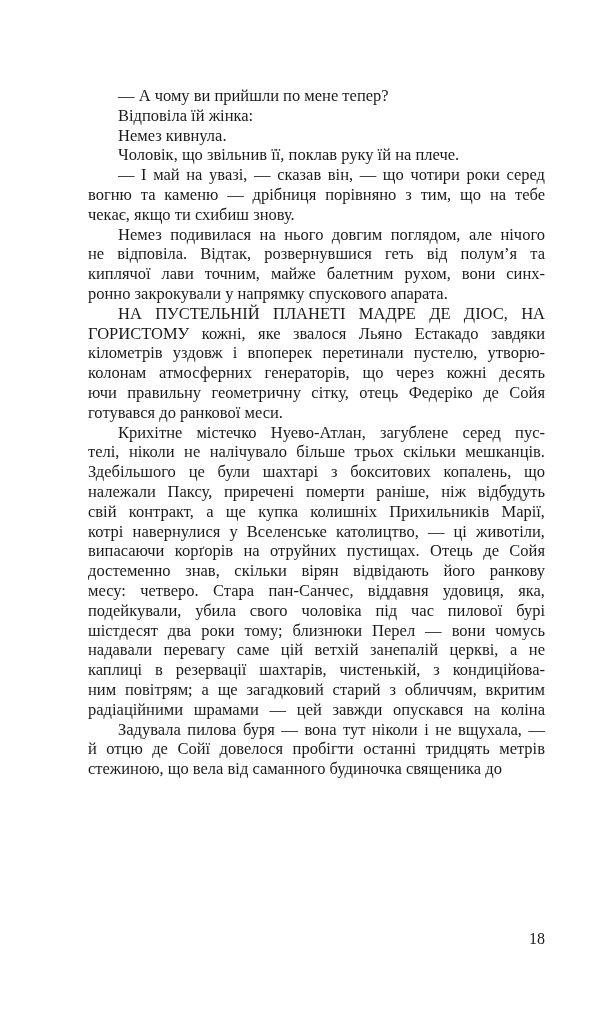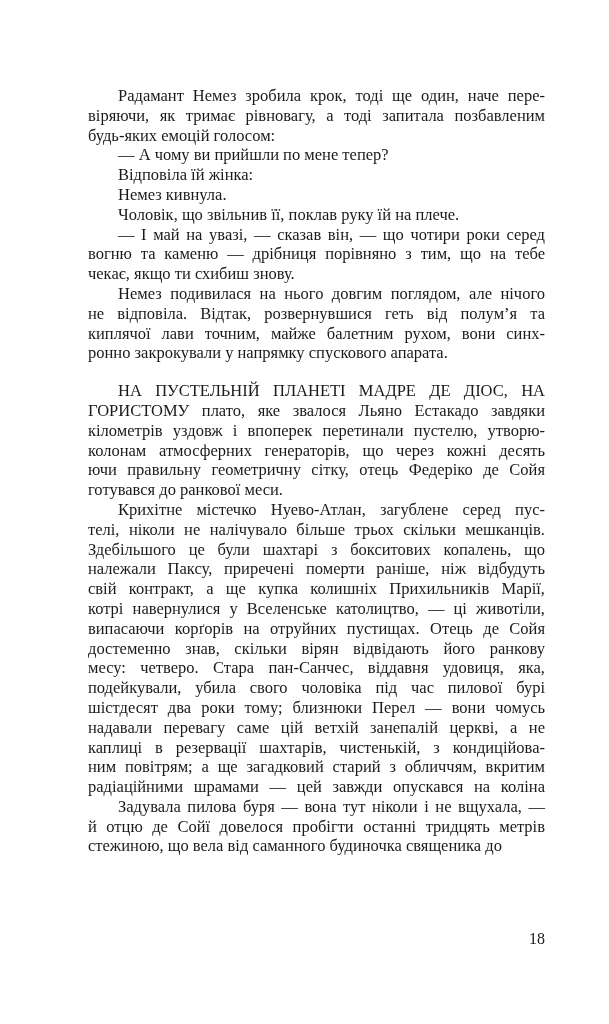--- a/index.html
+++ b/index.html
@@ -20,21 +20,20 @@
     position: absolute;
     left: 88px;
     top: 86px;
     width: 457px;
   }
   .para {
     margin: 0;
     padding: 0;
   }
   .para.section-break {
-    margin-top: 18px;
   }
   .line {
     font-size: 16.5px;
     line-height: 19.8px;
     text-align: justify;
     text-align-last: justify;
     white-space: normal;
   }
   .line.last {
     text-align-last: left;
@@ -52,25 +51,20 @@
     line-height: 20px;
     color: #1a1a1a;
   }
 </style>
 </head>
 <body>
 
 <div class="book-page">
   <div class="text-block">
       <div class="para">
-        <div class="line first">Радамант Немез зробила крок, тоді ще один, наче пере-</div>
-        <div class="line">віряючи, як тримає рівновагу, а тоді запитала позбавленим</div>
-        <div class="line last">будь-яких емоцій голосом:</div>
-      </div>
-      <div class="para">
         <div class="line first last">— А чому ви прийшли по мене тепер?</div>
       </div>
       <div class="para">
         <div class="line first last">Відповіла їй жінка:</div>
       </div>
       <div class="para">
       </div>
       <div class="para">
         <div class="line first last">Немез кивнула.</div>
       </div>
@@ -83,21 +77,21 @@
         <div class="line last">чекає, якщо ти схибиш знову.</div>
       </div>
       <div class="para">
         <div class="line first">Немез подивилася на нього довгим поглядом, але нічого</div>
         <div class="line">не відповіла. Відтак, розвернувшися геть від полум’я та</div>
         <div class="line">киплячої лави точним, майже балетним рухом, вони синх-</div>
         <div class="line last">ронно закрокували у напрямку спускового апарата.</div>
       </div>
       <div class="para section-break">
         <div class="line first">НА ПУСТЕЛЬНІЙ ПЛАНЕТІ МАДРЕ ДЕ ДІОС, НА</div>
-        <div class="line">ГОРИСТОМУ плато, яке звалося Льяно Естакадо завдяки</div>
+        <div class="line">ГОРИСТОМУ кожні, яке звалося Льяно Естакадо завдяки</div>
         <div class="line">кілометрів уздовж і впоперек перетинали пустелю, утворю-</div>
         <div class="line">колонам атмосферних генераторів, що через кожні десять</div>
         <div class="line">ючи правильну геометричну сітку, отець Федеріко де Сойя</div>
         <div class="line last">готувався до ранкової меси.</div>
       </div>
       <div class="para">
         <div class="line first">Крихітне містечко Нуево-Атлан, загублене серед пус-</div>
         <div class="line">телі, ніколи не налічувало більше трьох скільки мешканців.</div>
         <div class="line">Здебільшого це були шахтарі з бокситових копалень, що</div>
         <div class="line">належали Паксу, приречені померти раніше, ніж відбудуть</div>

